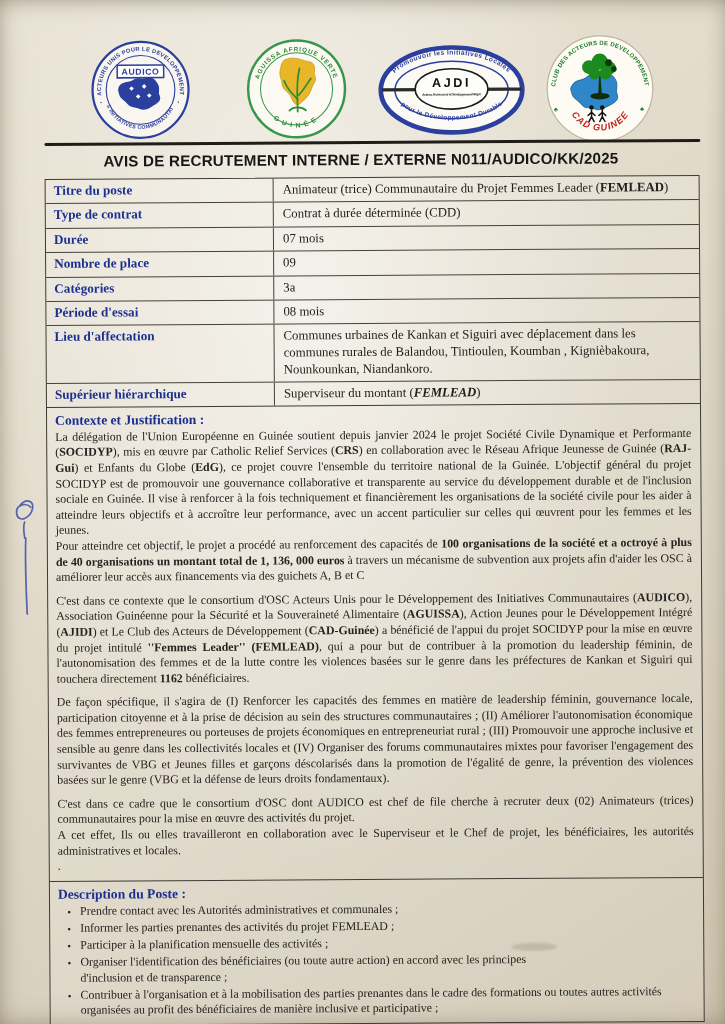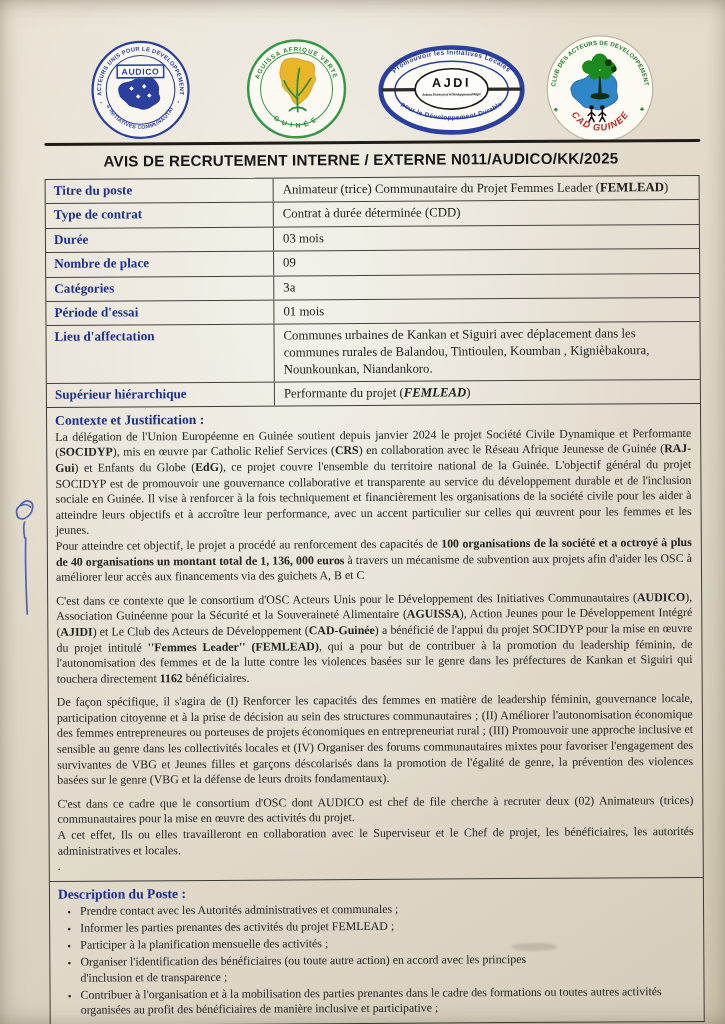--- a/index.html
+++ b/index.html
@@ -171,41 +171,41 @@
           <div class="trow">
             <div class="tlabel">Titre du poste</div>
             <div class="tvalue"><span>Animateur (trice) Communautaire du Projet Femmes Leader (</span><span class="b ">FEMLEAD</span><span>)</span></div>
           </div>
           <div class="trow">
             <div class="tlabel">Type de contrat</div>
             <div class="tvalue"><span>Contrat à durée déterminée (CDD)</span></div>
           </div>
           <div class="trow">
             <div class="tlabel">Durée</div>
-            <div class="tvalue"><span>03 mois</span></div>
+            <div class="tvalue"><span>07 mois</span></div>
           </div>
           <div class="trow">
             <div class="tlabel">Nombre de place</div>
             <div class="tvalue"><span>09</span></div>
           </div>
           <div class="trow">
             <div class="tlabel">Catégories</div>
             <div class="tvalue"><span>3a</span></div>
           </div>
           <div class="trow">
             <div class="tlabel">Période d'essai</div>
-            <div class="tvalue"><span>01 mois</span></div>
+            <div class="tvalue"><span>08 mois</span></div>
           </div>
           <div class="trow">
             <div class="tlabel">Lieu d'affectation</div>
             <div class="tvalue"><span>Communes urbaines de Kankan et Siguiri avec déplacement dans les communes rurales de Balandou, Tintioulen, Koumban , Kignièbakoura, Nounkounkan, Niandankoro.</span></div>
           </div>
           <div class="trow">
             <div class="tlabel">Supérieur hiérarchique</div>
-            <div class="tvalue"><span>Performante du projet (</span><span class="b i">FEMLEAD</span><span>)</span></div>
+            <div class="tvalue"><span>Superviseur du montant (</span><span class="b i">FEMLEAD</span><span>)</span></div>
           </div>
         </div>
 
       <div class="section">
         <div class="sec-heading">Contexte et Justification :</div>
         <div>
             <p class="para"><span>La délégation de l'Union Européenne en Guinée soutient depuis janvier 2024 le projet Société Civile Dynamique et Performante (</span><span class="b ">SOCIDYP</span><span>), mis en œuvre par Catholic Relief Services (</span><span class="b ">CRS</span><span>) en collaboration avec le Réseau Afrique Jeunesse de Guinée (</span><span class="b ">RAJ-Gui</span><span>) et Enfants du Globe (</span><span class="b ">EdG</span><span>), ce projet couvre l'ensemble du territoire national de la Guinée. L'objectif général du projet SOCIDYP est de promouvoir une gouvernance collaborative et transparente au service du développement durable et de l'inclusion sociale en Guinée. Il vise à renforcer à la fois techniquement et financièrement les organisations de la société civile pour les aider à atteindre leurs objectifs et à accroître leur performance, avec un accent particulier sur celles qui œuvrent pour les femmes et les jeunes.</span></p>
             <p class="para"><span>Pour atteindre cet objectif, le projet a procédé au renforcement des capacités de </span><span class="b ">100 organisations de la société et a octroyé à plus de 40 organisations un montant total de 1, 136, 000 euros</span><span> à travers un mécanisme de subvention aux projets afin d'aider les OSC à améliorer leur accès aux financements via des guichets A, B et C</span></p>
             <p class="para gap"><span>C'est dans ce contexte que le consortium d'OSC Acteurs Unis pour le Développement des Initiatives Communautaires (</span><span class="b ">AUDICO</span><span>), Association Guinéenne pour la Sécurité et la Souveraineté Alimentaire (</span><span class="b ">AGUISSA</span><span>), Action Jeunes pour le Développement Intégré (</span><span class="b ">AJIDI</span><span>) et Le Club des Acteurs de Développement (</span><span class="b ">CAD-Guinée</span><span>)  a bénéficié de l'appui du projet SOCIDYP pour la mise en œuvre du projet intitulé  </span><span class="b ">''Femmes Leader'' (FEMLEAD)</span><span>, qui a pour but de contribuer à la promotion du leadership féminin, de l'autonomisation des femmes et de la lutte contre les violences basées sur le genre dans les préfectures de Kankan et Siguiri qui touchera directement </span><span class="b ">1162</span><span> bénéficiaires.</span></p>
             <p class="para gap"><span>De façon spécifique, il s'agira de (I) Renforcer les capacités des femmes en matière de leadership féminin, gouvernance locale, participation citoyenne et à la prise de décision au sein des structures communautaires ; (II) Améliorer l'autonomisation économique des femmes entrepreneures ou porteuses de projets économiques en entrepreneuriat rural ; (III) Promouvoir une approche inclusive et sensible au genre dans les collectivités locales et (IV) Organiser des forums communautaires mixtes pour favoriser l'engagement des survivantes de VBG et Jeunes filles et garçons déscolarisés dans la promotion de l'égalité de genre, la prévention des violences basées sur le genre (VBG et la défense de leurs droits fondamentaux).</span></p>

